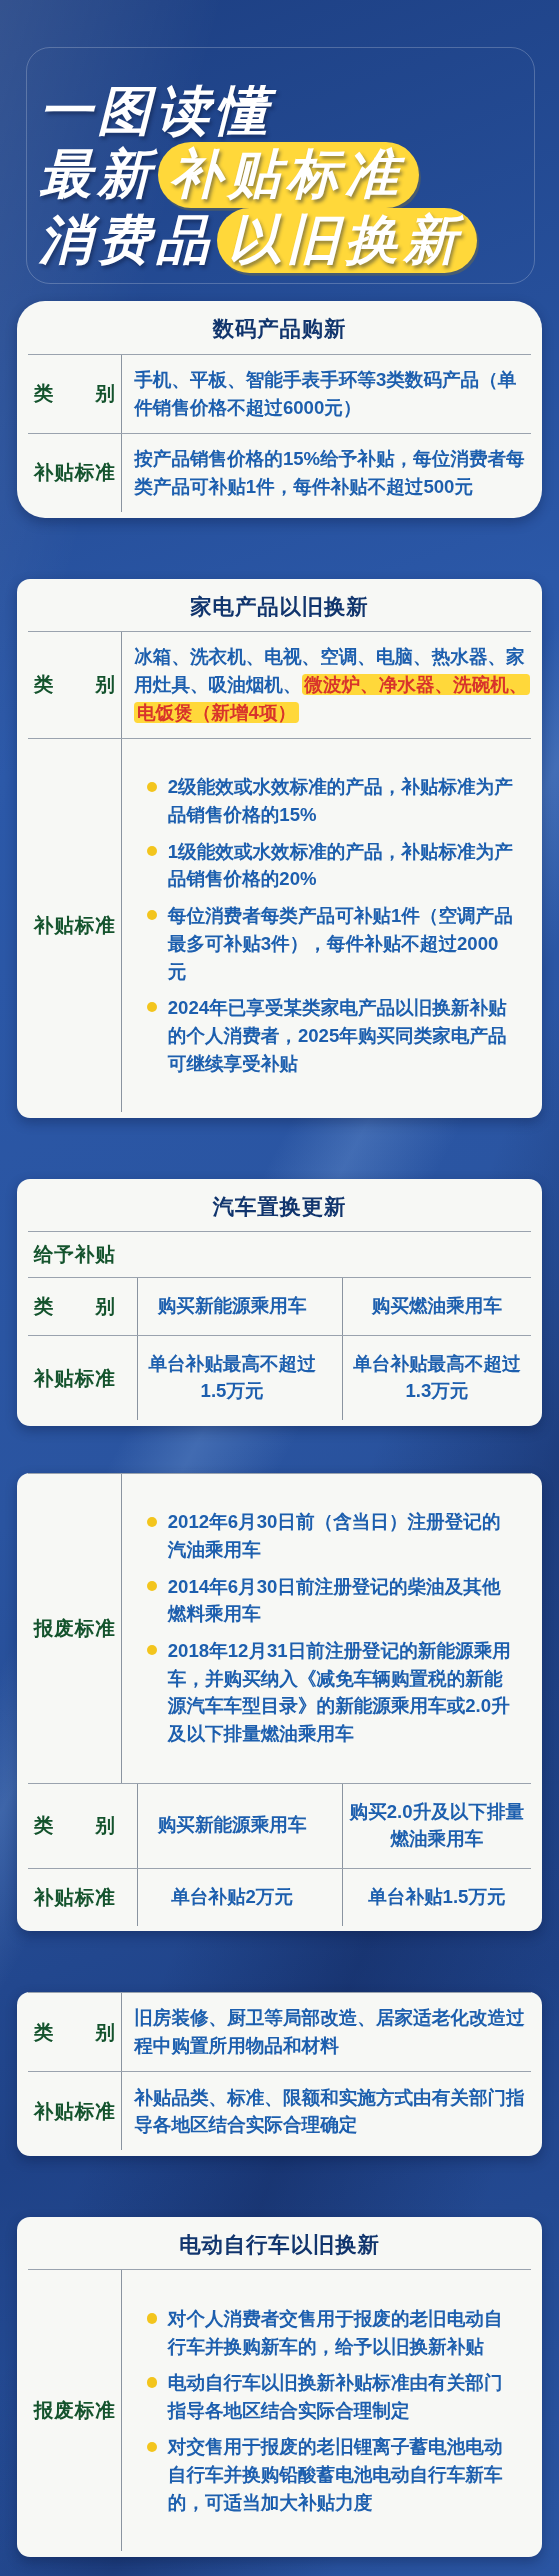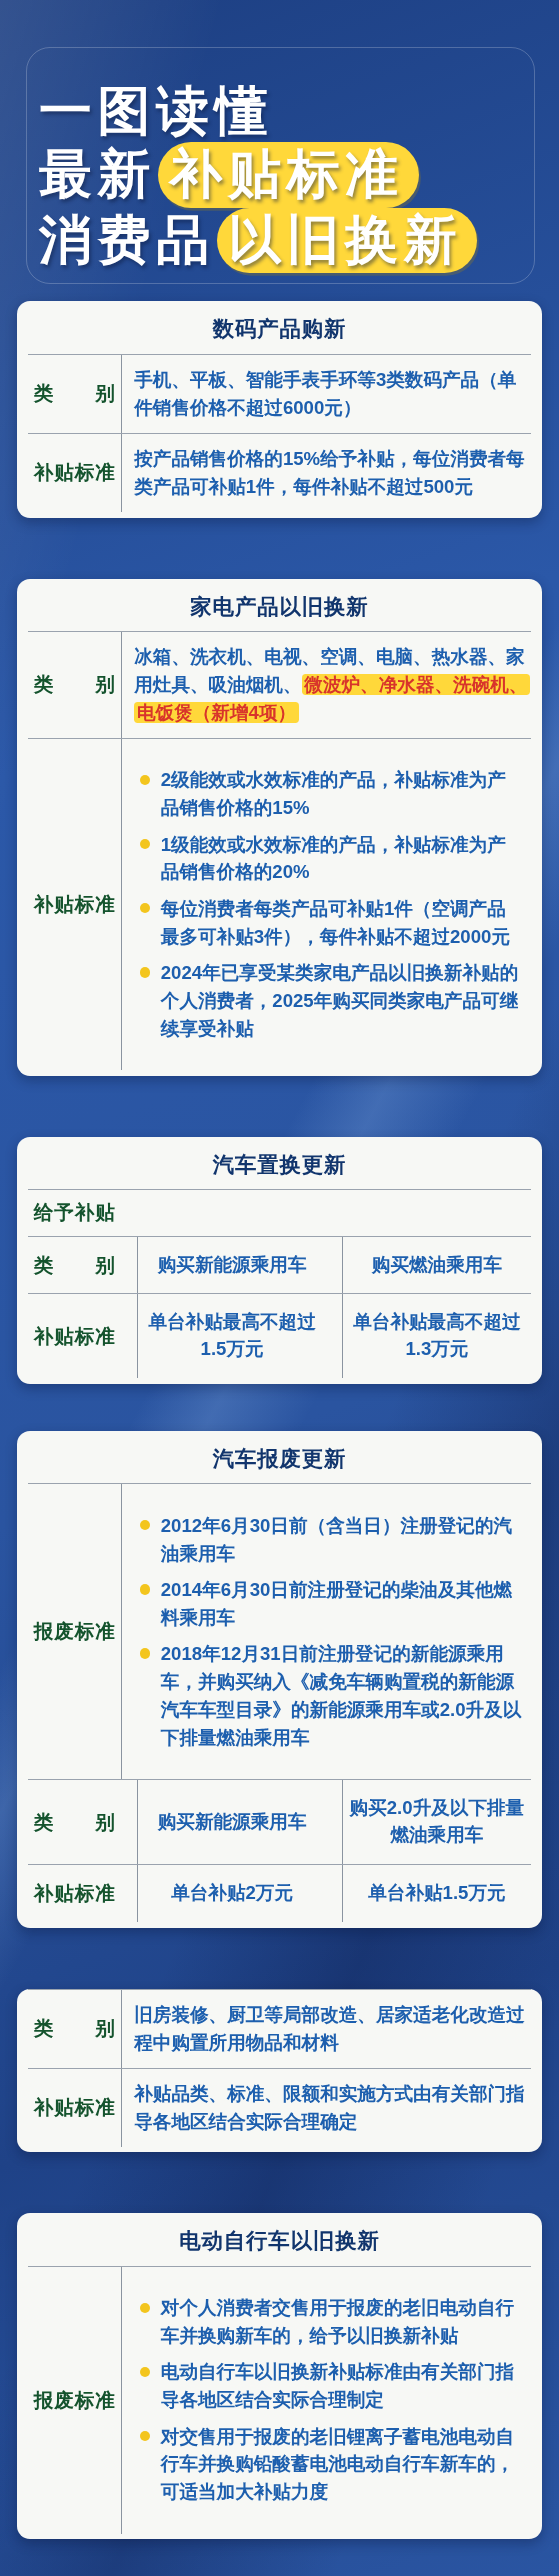--- a/index.html
+++ b/index.html
@@ -15,21 +15,21 @@
       linear-gradient(112deg, rgba(10,25,70,0) 60%, rgba(10,25,70,.35) 72%, rgba(10,25,70,0) 86%),
       linear-gradient(105deg, rgba(255,255,255,.10) 0%, rgba(255,255,255,0) 18%),
       linear-gradient(160deg,#1d3f82 0%, #2b58a8 28%, #2a54a0 55%, #1f4287 78%, #2a55a2 100%);
   }
   
   .header-frame{
     position:absolute;left:26px;top:47px;width:507px;height:235px;
     border:0.9px solid rgba(255,255,255,.22);border-radius:24px;pointer-events:none;
   }
   .header{position:relative;padding:80px 0 0 39px;color:#fff;}
-  .h-line{font-weight:900;font-size:53px;line-height:62px;
+  .h-line{font-style:italic;font-weight:900;font-size:53px;line-height:62px;
     letter-spacing:5.6px;text-shadow:1.9px 2.8px 3.7px rgba(10,25,60,.45);white-space:nowrap;}
   .bubble{
     display:inline-block;background:#ffd83a;border-radius:37px;
     padding:0.9px 15px 2.8px 11.2px;margin-left:1.9px;color:#fff;
     box-shadow:1.9px 2.8px 0 rgba(180,140,0,.25);
   }
   .card{
     margin:0 17px;background:#f7f8f5;border-radius:13px;padding:0 11.2px 5.6px 11.2px;
     box-shadow:0 4.7px 11.2px rgba(5,18,50,.30);
   }
@@ -37,41 +37,41 @@
     padding:13px 0 10.3px 0;letter-spacing:0.9px;}
   .row{display:grid;grid-template-columns:93px 1fr;border-top:1.5px solid #9aa3ae;}
   .row-label{display:flex;align-items:center;justify-content:center;text-align:center;
     font-size:19.6px;font-weight:800;color:#14532d;padding:9.3px 1.9px;letter-spacing:0.9px;}
   .row-content{border-left:1.9px solid #8a94a0;padding:11.2px 1.9px 11.2px 12px;
     font-size:18.6px;font-weight:700;color:#1d5fae;line-height:1.5;}
   .cols2{display:grid;grid-template-columns:1fr 1fr;padding:0;border-left:none;}
   .cols2 .cell{border-left:1.9px solid #8a94a0;padding:15px 5.6px;display:flex;
     align-items:center;justify-content:center;text-align:center;
     font-size:18.6px;font-weight:700;color:#1d5fae;line-height:1.45;margin-left:16px;}
-  .bullets{list-style:none;margin:6px;padding:1.9px 0;}
+  .bullets{list-style:none;margin:13px;padding:1.9px 0;}
   .bullets li{display:flex;gap:10.3px;margin:8.4px 0;}
   .dot{flex:none;width:10.3px;height:10.3px;border-radius:50%;background:#f3c51d;margin-top:8.4px;}
   .hl{background:#ffd83a;color:#d8342b;padding:0 2.8px;border-radius:3.7px;
     -webkit-box-decoration-break:clone;box-decoration-break:clone;}
   .gap-lg{margin-top:61px;}
   .gap-md{margin-top:47px;}
 </style>
 </head>
 <body>
 
 <div class="poster">
   <div class="header-frame"></div>
 
   <div class="header">
     <div class="h-line">一图读懂</div>
     <div class="h-line"><span>最新</span><span class="bubble">补贴标准</span></div>
     <div class="h-line"><span>消费品</span><span class="bubble">以旧换新</span></div>
   </div>
 
-  <div class="card" style="margin-top:28px;">
+  <div class="card" style="margin-top:28px;border-radius:28px;">
     <div class="card-title">数码产品购新</div>
     <div class="row">
       <div class="row-label">类　　别</div>
       <div class="row-content">手机、平板、智能手表手环等3类数码产品（单件销售价格不超过6000元）</div>
     </div>
     <div class="row">
       <div class="row-label">补贴标准</div>
       <div class="row-content">按产品销售价格的15%给予补贴，每位消费者每类产品可补贴1件，每件补贴不超过500元</div>
     </div>
   </div>
@@ -122,21 +122,20 @@
     <div class="row">
       <div class="row-label">补贴标准</div>
       <div class="cols2">
         <div class="cell">单台补贴最高不超过1.5万元</div>
         <div class="cell">单台补贴最高不超过1.3万元</div>
       </div>
     </div>
   </div>
 
   <div class="card gap-md">
-    <div class="card-title">汽车报废更新</div>
     <div class="row">
       <div class="row-label">报废标准</div>
       <div class="row-content">
         <ul class="bullets">
           <li>
               <span class="dot"></span>
               <span>2012年6月30日前（含当日）注册登记的汽油乘用车</span>
             </li>
           <li>
               <span class="dot"></span>

